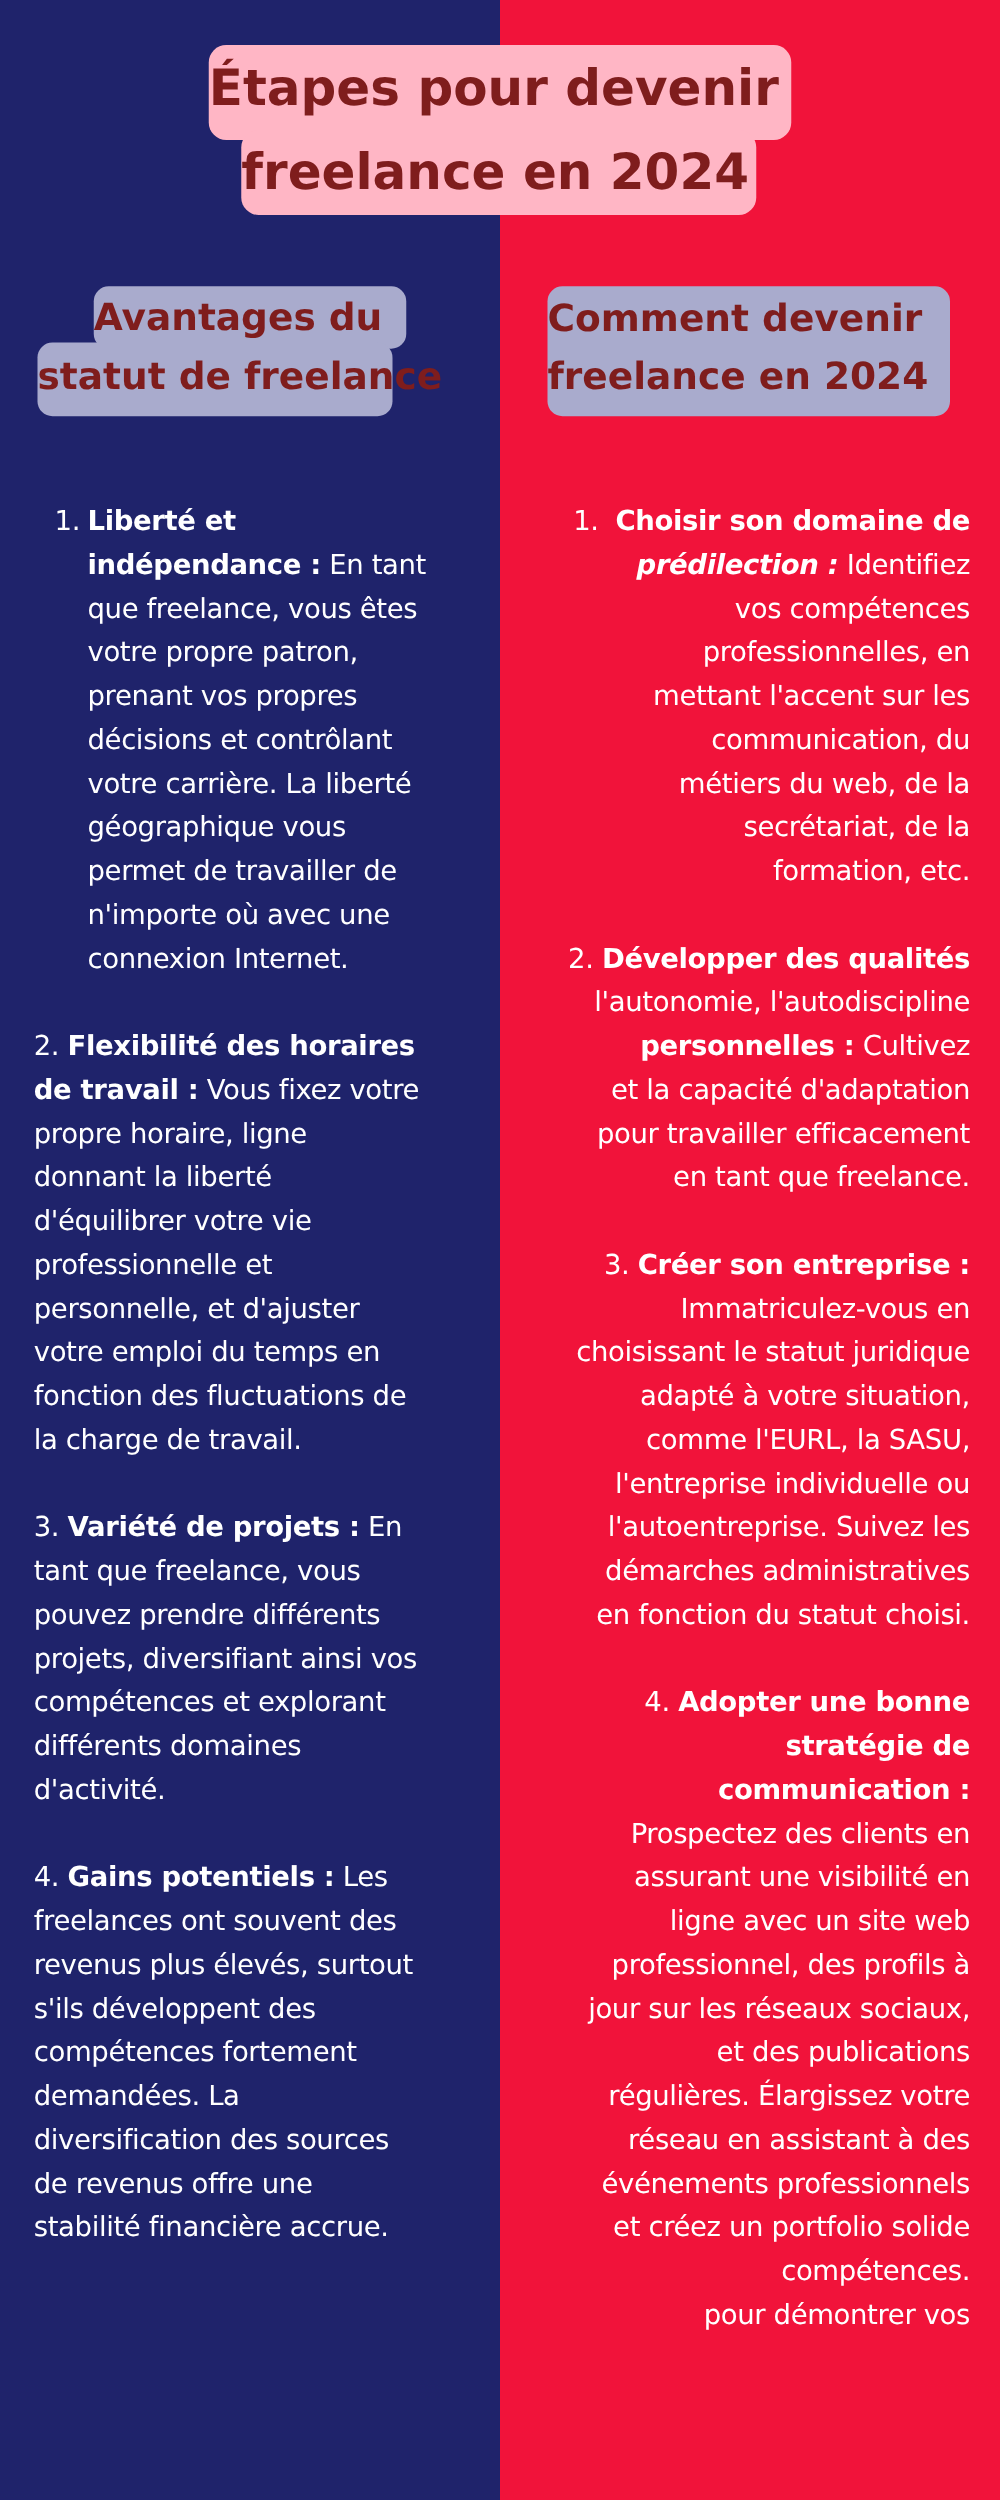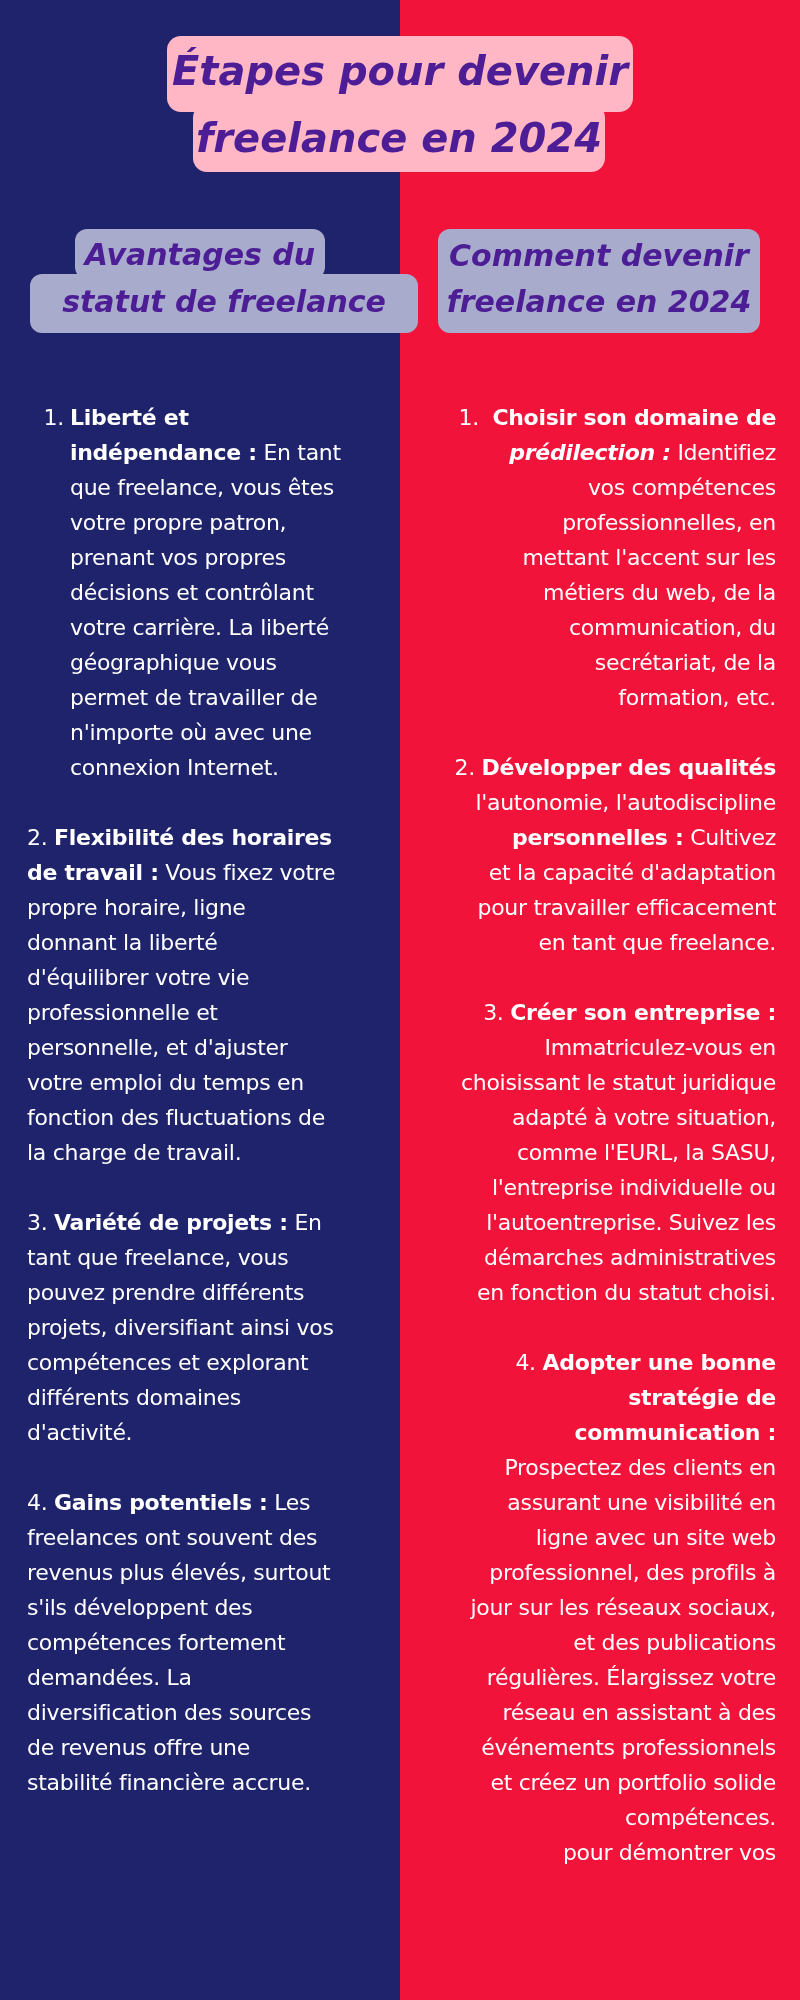--- a/index.html
+++ b/index.html
@@ -5,22 +5,22 @@
   html, body { margin: 0; padding: 0; }
   body {
     width: 800px; height: 2000px; position: relative; overflow: hidden;
     font-family: "DejaVu Sans", "Liberation Sans", sans-serif;
     color: #ffffff;
   }
   .bg-left { position: absolute; left: 0; top: 0; width: 400px; height: 2000px; background: #1f236b; }
   .bg-right { position: absolute; left: 400px; top: 0; width: 400px; height: 2000px; background: #f1133a; }
 
   .hl-line {
-    position: absolute; font-weight: bold; color: #4c1d95; text-align: center;
-    white-space: nowrap; box-sizing: border-box; font-style: italic;
+    position: absolute; font-weight: bold; color: #7f1d1d; 
+    white-space: nowrap; box-sizing: border-box;
   }
   .title-line { background: #ffb6c5; font-size: 40px; border-radius: 14px; line-height: 70px; }
   .head-line { background: #a9abcd; font-size: 30px; border-radius: 12px; line-height: 48px; }
 
   .col { position: absolute; top: 400px; }
   .col-left { left: 27px; width: 360px; }
   .col-right { left: 420px; width: 356px; text-align: right; }
   .item { margin-bottom: 35px; }
   .line {
     font-size: 22px; line-height: 35px; white-space: nowrap; letter-spacing: -0.3px;
@@ -35,21 +35,21 @@
 <div class="bg-left"></div>
 <div class="bg-right"></div>
 
 <div>
   <div class="hl-line title-line" style="left:167px; top:36px; width:466px; height:76px;">Étapes pour devenir</div>
   <div class="hl-line title-line" style="left:193px; top:104px; width:412px; height:68px; line-height:68px;">freelance en 2024</div>
 </div>
 
 <div>
   <div class="hl-line head-line" style="left:75px; top:229px; width:250px; height:50px; line-height:52px;">Avantages du</div>
-  <div class="hl-line head-line" style="left:30px; top:274px; width:388px; height:59px; line-height:56px;">statut de freelance</div>
+  <div class="hl-line head-line" style="left:30px; top:274px; width:284px; height:59px; line-height:56px;">statut de freelance</div>
 </div>
 
 <div>
   <div class="hl-line head-line" style="left:438px; top:229px; width:322px; height:104px; padding-top:4px;">
     <div style="line-height:46px;">Comment devenir</div>
     <div style="line-height:46px;">freelance en 2024</div>
   </div>
 </div>
 
 <div class="col col-left" id="left-col">
@@ -100,22 +100,22 @@
     </div>
   </div>
 
 <div class="col col-right" id="right-col">
     <div class="item">
       <div class="line"><span style="white-space: pre;">1.  </span><b style="white-space: pre;">Choisir son domaine de</b></div>
       <div class="line"><b style="white-space: pre; font-style: italic;">prédilection :</b><span style="white-space: pre;"> Identifiez</span></div>
       <div class="line"><span style="white-space: pre;">vos compétences</span></div>
       <div class="line"><span style="white-space: pre;">professionnelles, en</span></div>
       <div class="line"><span style="white-space: pre;">mettant l'accent sur les</span></div>
+      <div class="line"><span style="white-space: pre;">communication, du</span></div>
       <div class="line"><span style="white-space: pre;">métiers du web, de la</span></div>
-      <div class="line"><span style="white-space: pre;">communication, du</span></div>
       <div class="line"><span style="white-space: pre;">secrétariat, de la</span></div>
       <div class="line"><span style="white-space: pre;">formation, etc.</span></div>
     </div>
     <div class="item">
       <div class="line"><span style="white-space: pre;">2. </span><b style="white-space: pre;">Développer des qualités</b></div>
       <div class="line"><span style="white-space: pre;">l'autonomie, l'autodiscipline</span></div>
       <div class="line"><b style="white-space: pre;">personnelles :</b><span style="white-space: pre;"> Cultivez</span></div>
       <div class="line"><span style="white-space: pre; margin-left: 17px;">et la capacité d'adaptation</span></div>
       <div class="line"><span style="white-space: pre;">pour travailler efficacement</span></div>
       <div class="line"><span style="white-space: pre;">en tant que freelance.</span></div>

